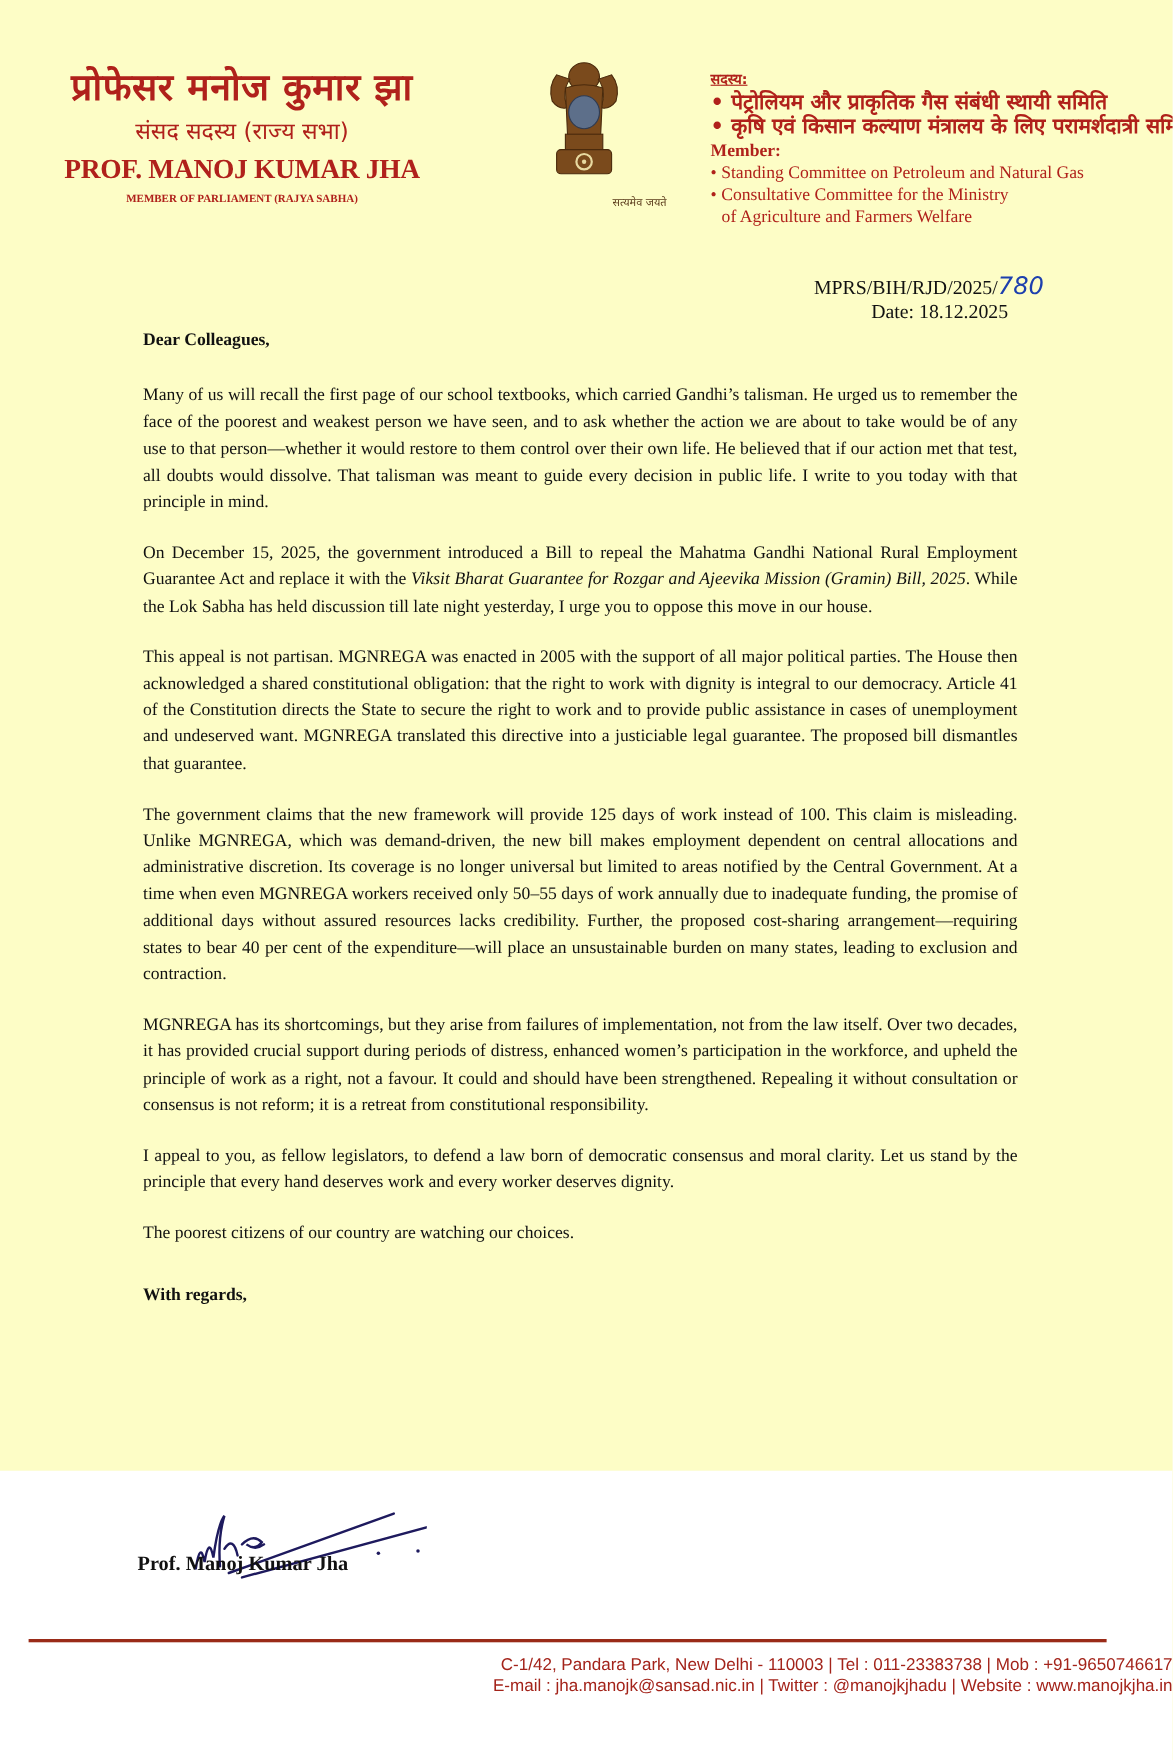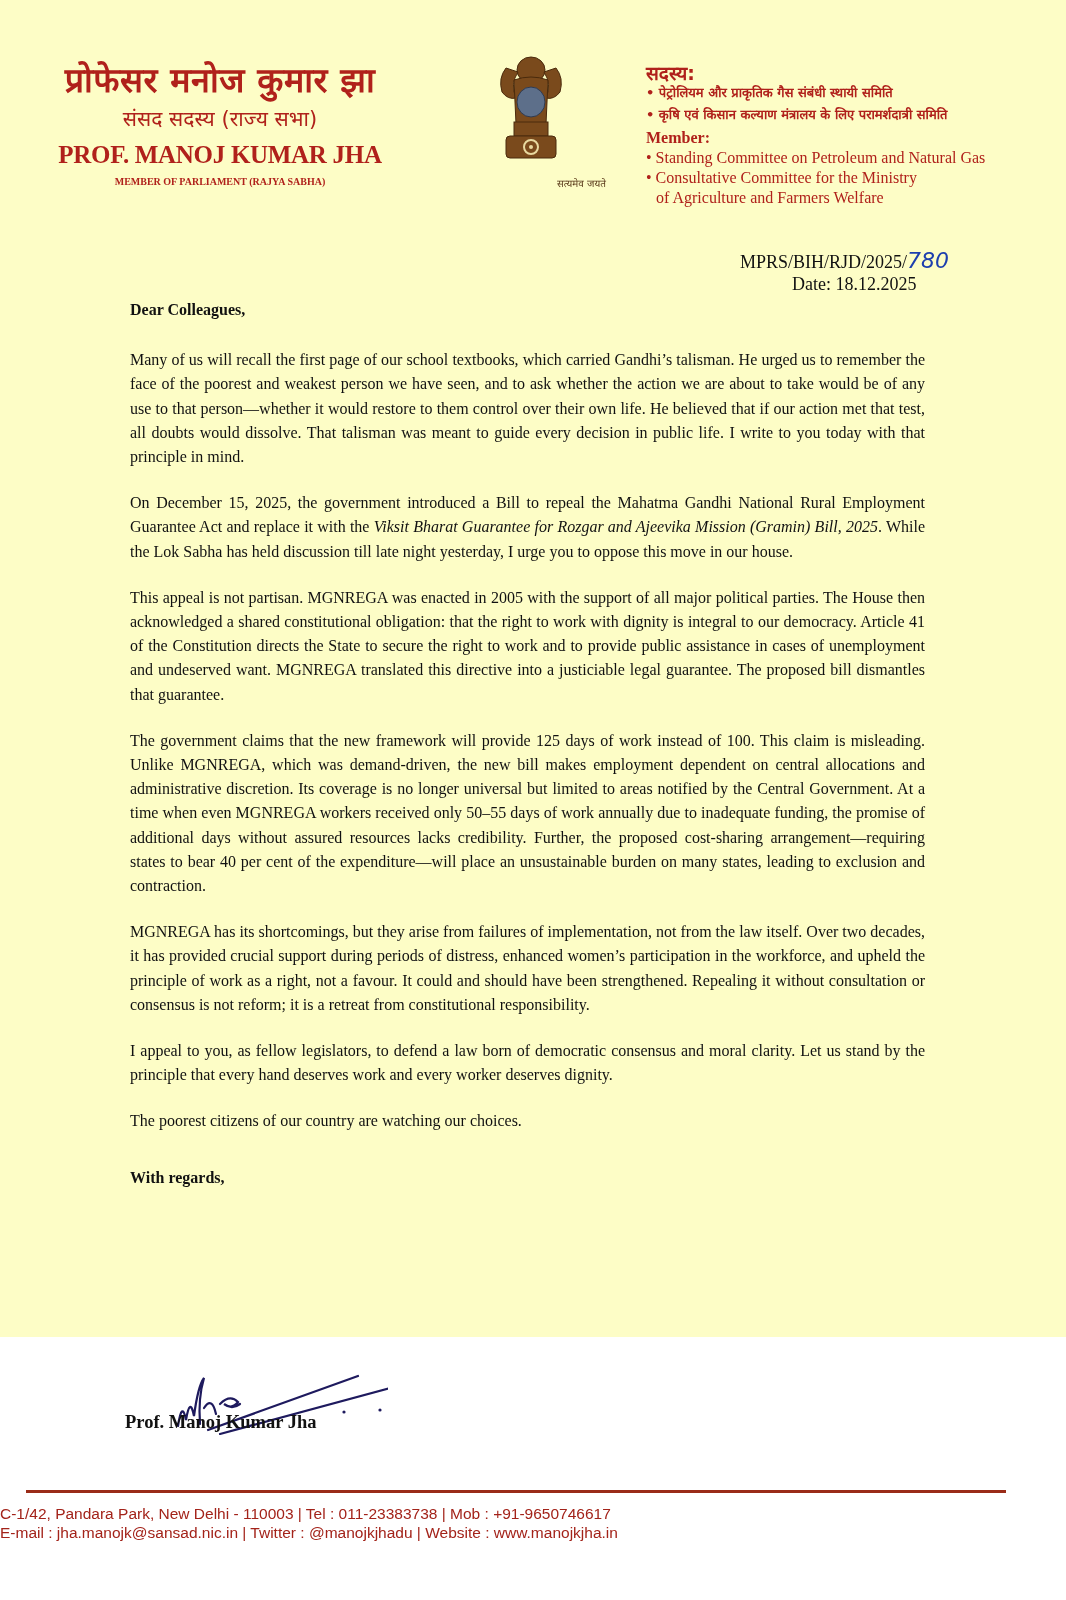--- a/index.html
+++ b/index.html
@@ -16,42 +16,42 @@
   .hindi-name { font-family: "DejaVu Sans", sans-serif; font-size: 34px; font-weight: bold; line-height: 44px; letter-spacing: 0.5px; }
   .hindi-title { font-family: "DejaVu Sans", sans-serif; font-size: 21px; line-height: 30px; margin-top: 2px; }
   .en-name { font-family: "Liberation Serif", serif; font-weight: bold; font-size: 25px; line-height: 30px; margin-top: 6px; letter-spacing: -0.3px; }
   .en-title { font-family: "Liberation Serif", serif; font-weight: bold; font-size: 10px; line-height: 20px; margin-top: 2px; }
 
   .emblem { position: absolute; left: 476px; top: 48px; width: 110px; height: 150px; }
   .emblem svg { display: block; }
   .motto { position: absolute; left: 496px; top: 176px; width: 110px; text-align: right; font-family: "DejaVu Sans", sans-serif; font-size: 10px; color: #5a3a1a; }
 
   .hdr-right { position: absolute; left: 646px; top: 64px; width: 410px; color: #b0211b; }
-  .hr-label-hi { font-family: "DejaVu Sans", sans-serif; font-weight: bold; font-size: 19px; line-height: 18px; }
-  .hr-item-hi { font-family: "DejaVu Sans", sans-serif; font-size: 13px; line-height: 22px; font-weight: bold; white-space: nowrap; }
+  .hr-label-hi { font-family: "DejaVu Sans", sans-serif; font-weight: bold; font-size: 13px; line-height: 18px; text-decoration: underline; }
+  .hr-item-hi { font-family: "DejaVu Sans", sans-serif; font-size: 19px; line-height: 22px; font-weight: bold; white-space: nowrap; }
   .hr-label-en { font-family: "Liberation Serif", serif; font-weight: bold; font-size: 16px; line-height: 20px; margin-top: 2px; }
   .hr-item-en { font-family: "Liberation Serif", serif; font-size: 16px; line-height: 20px; white-space: nowrap; }
   .hr-item-en.cont { padding-left: 10px; }
 
   .ref { position: absolute; left: 740px; top: 250px; width: 260px; font-size: 18px; color: #111; line-height: 22px; }
   .ref-num { white-space: nowrap; }
   .ref-hand { font-family: "DejaVu Sans", sans-serif; font-style: italic; color: #1d3fae; font-size: 22px; }
   .ref-date { padding-left: 52px; }
 
   .body-text { position: absolute; left: 130px; top: 298px; width: 795px; color: #111; font-size: 16px; line-height: 24.2px; }
   .salutation { font-weight: bold; margin: 0 0 26px 0; }
   .para { margin: 0 0 22px 0; text-align: justify; }
   .para i { font-style: italic; }
   .closing { font-weight: bold; margin-top: 32px; }
 
   .signature { position: absolute; left: 168px; top: 1368px; width: 220px; height: 70px; }
   .signer { position: absolute; left: 125px; top: 1412px; font-weight: bold; font-size: 18.5px; color: #111; }
 
   .rule { position: absolute; left: 26px; top: 1490px; width: 980px; height: 3px; background: #9a2b18; }
-  .footer { position: absolute; left: 0; top: 1504px; width: 1066px; text-align: left; color: #a3231a; font-family: "Liberation Sans", sans-serif; font-size: 15.5px; line-height: 19px; }
+  .footer { position: absolute; left: 0; top: 1504px; width: 1066px; text-align: right; color: #a3231a; font-family: "Liberation Sans", sans-serif; font-size: 15.5px; line-height: 19px; }
 </style>
 </head>
 <body>
 
 <div class="page">
 
   <div class="hdr-left">
     <div class="hindi-name">प्रोफेसर मनोज कुमार झा</div>
     <div class="hindi-title">संसद सदस्य (राज्य सभा)</div>
     <div class="en-name">PROF. MANOJ KUMAR JHA</div>

